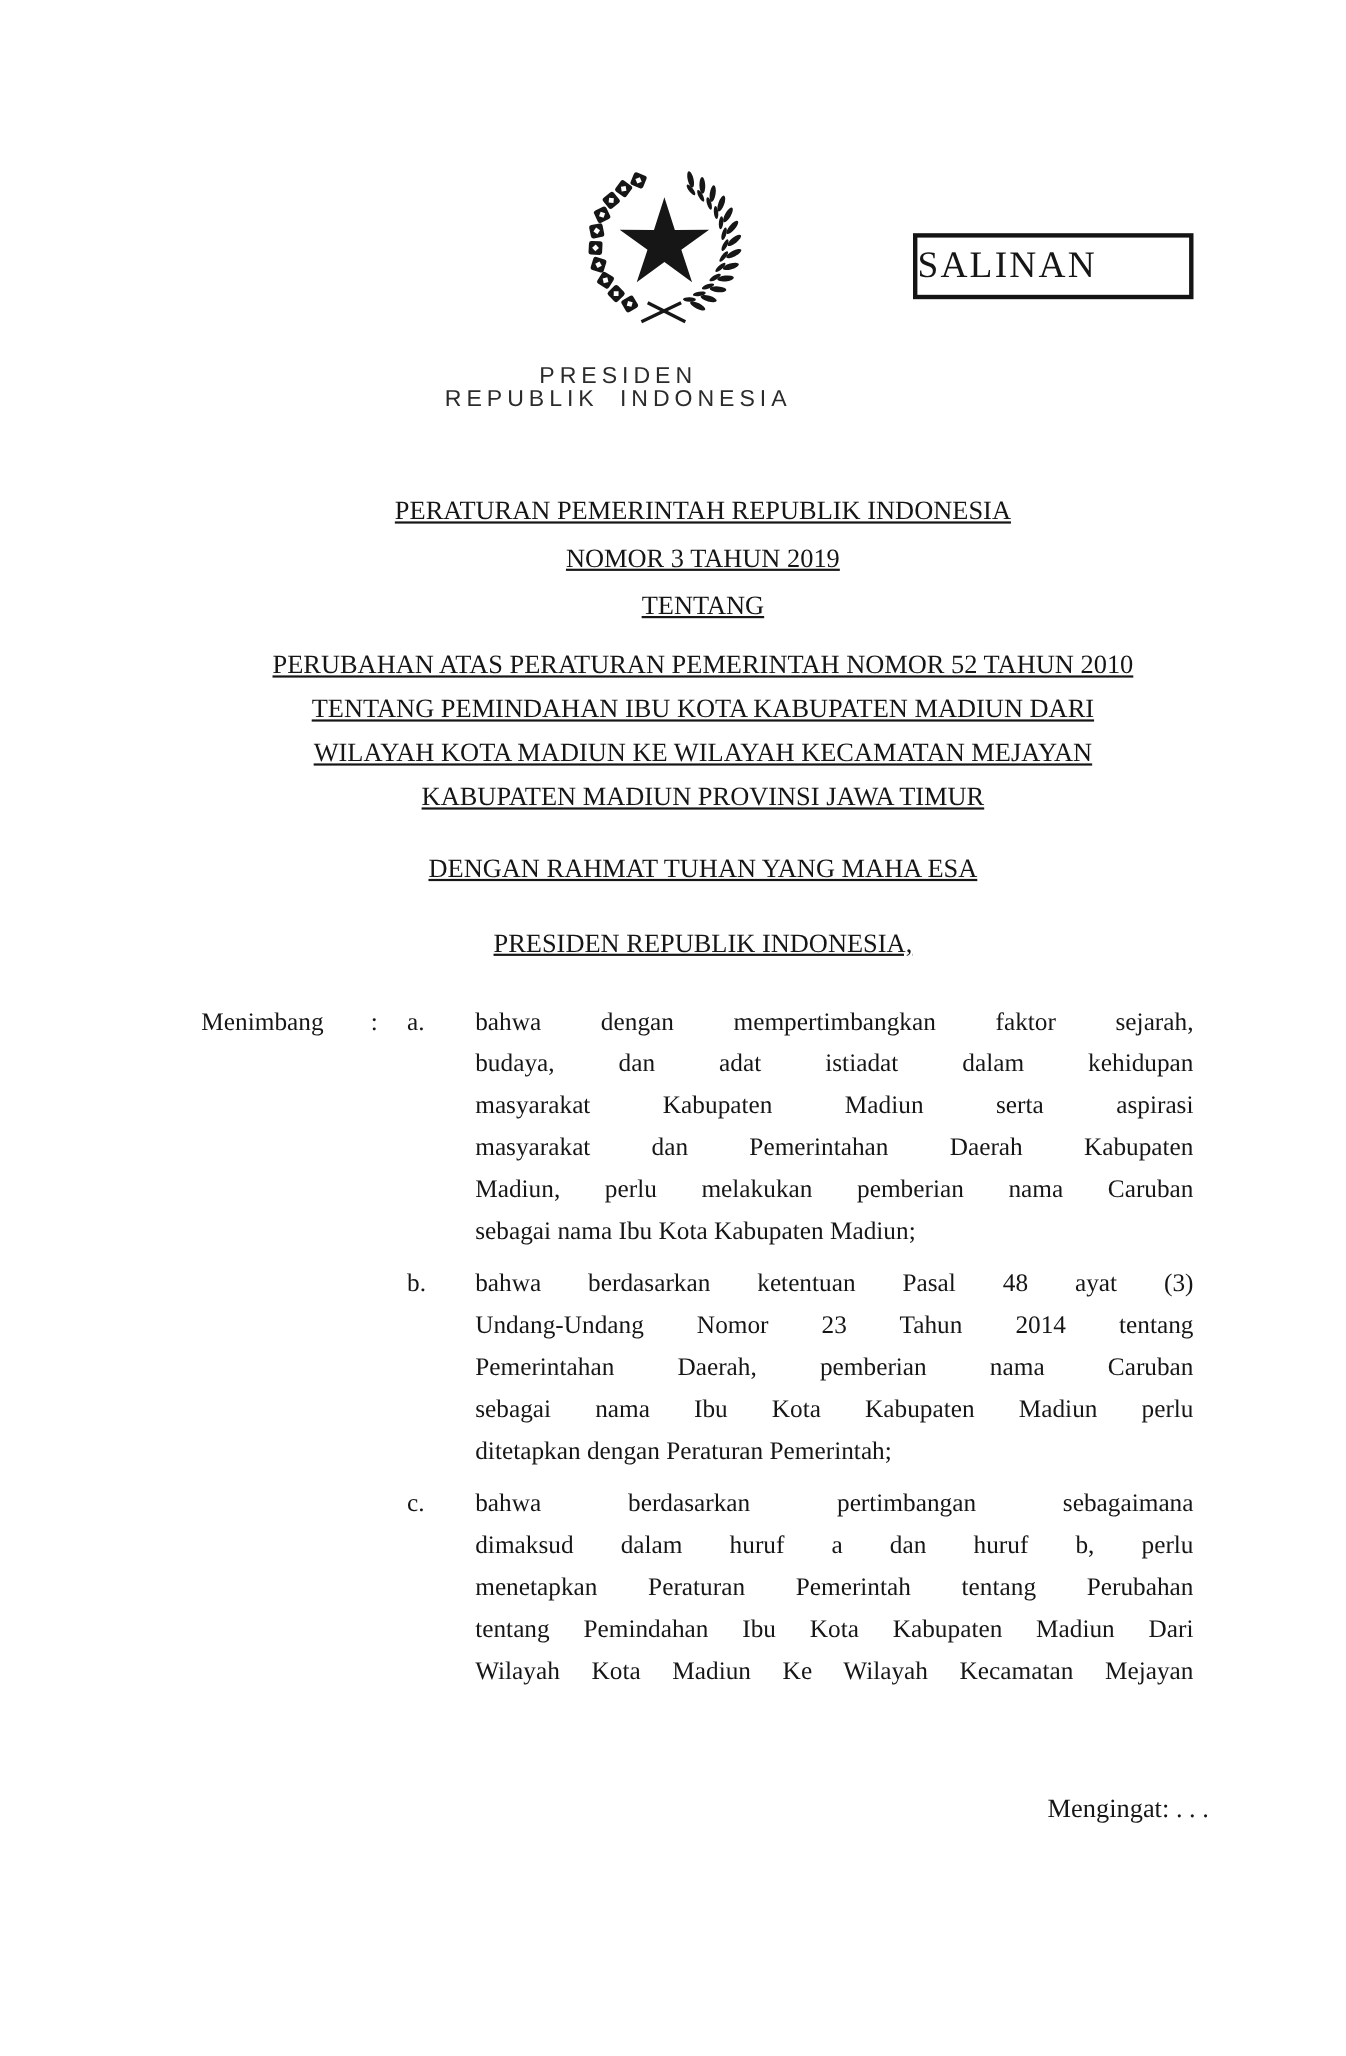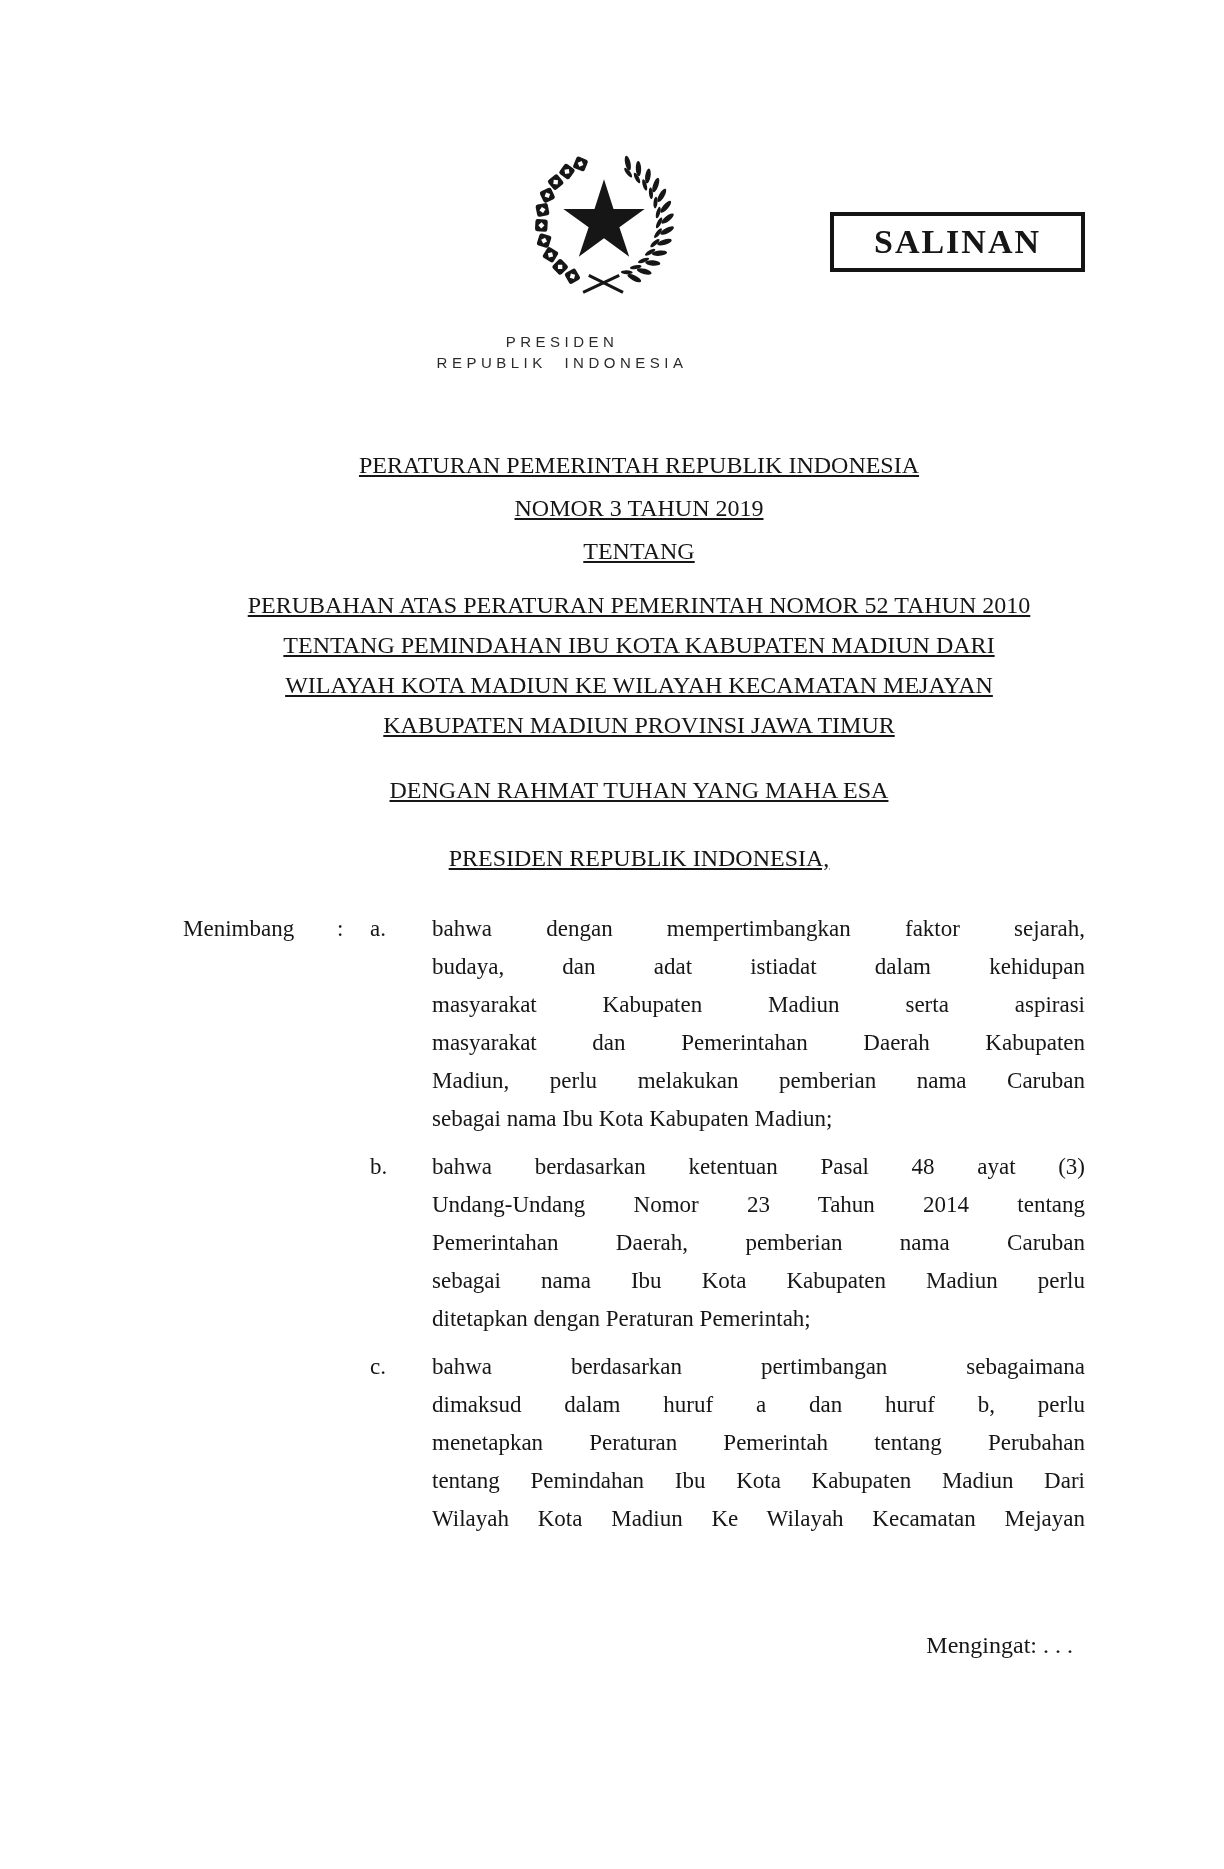--- a/index.html
+++ b/index.html
@@ -14,29 +14,29 @@
   }
   
   .emblem{
     position:absolute;left:528px;top:148px;width:152px;height:152px;
   }
   .emblem svg{width:100%;height:100%;display:block;}
   .letterhead{
     position:absolute;left:1px;top:331px;width:1122px;
     text-align:center;
     font-family:"Liberation Sans", sans-serif;
-    font-size:15px;line-height:21px;
+    font-size:21px;line-height:21px;
     letter-spacing:4.5px;word-spacing:9px;
     color:#2b2b2b;
   }
   .salinan{
     position:absolute;left:830px;top:212px;width:255px;height:60px;
     box-sizing:border-box;border:4px solid #141414;
-    display:flex;align-items:center;justify-content:center;
-    font-weight:bold;font-size:34px;letter-spacing:2px;
+    display:flex;align-items:center;
+    font-weight:normal;font-size:34px;letter-spacing:2px;
     background:#fff;
   }
   
   .center-axis{
     position:absolute;left:54px;width:1170px;
     text-align:center;font-size:24px;line-height:30px;text-decoration:underline;
   }
   #title-heading{top:450px;}
   #title-number{top:493px;}
   #title-about{top:536px;}
@@ -52,21 +52,21 @@
   .m-label{position:absolute;left:0;top:0;}
   .m-colon{position:absolute;left:154px;top:0;}
   .m-items{position:absolute;left:187px;top:0;width:715px;}
   .m-item{position:relative;margin-bottom:10px;}
   .m-letter{position:absolute;left:0;top:0;}
   .m-text{margin-left:62px;}
   .justify-block .line{text-align:justify;text-align-last:justify;}
   .justify-block .line.last{text-align:left;text-align-last:left;}
   
   .catchword{
-    position:absolute;left:42px;top:1632px;width:1031px;
+    position:absolute;left:68px;top:1632px;width:1031px;
     text-align:right;font-size:24px;
   }
 </style>
 </head>
 <body>
 
 <div class="page">
 
   <div class="emblem">
     <span>

